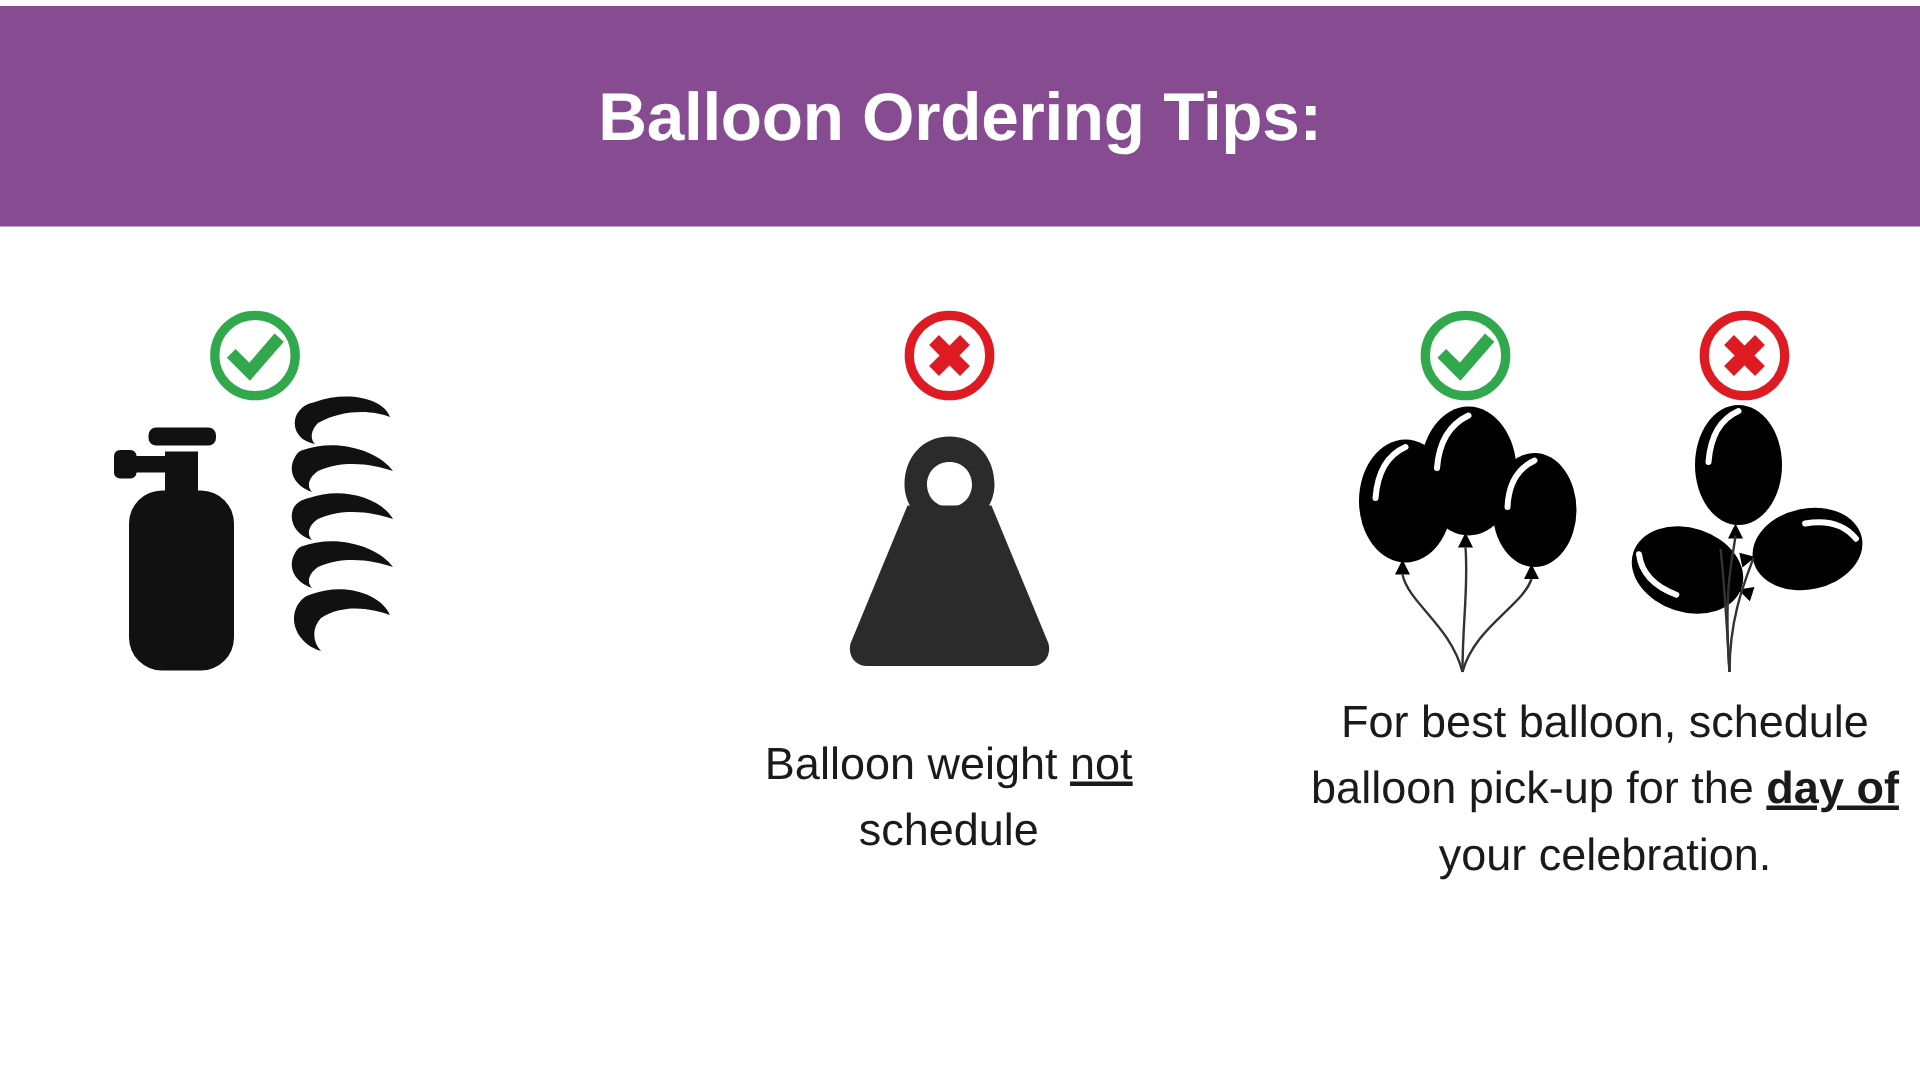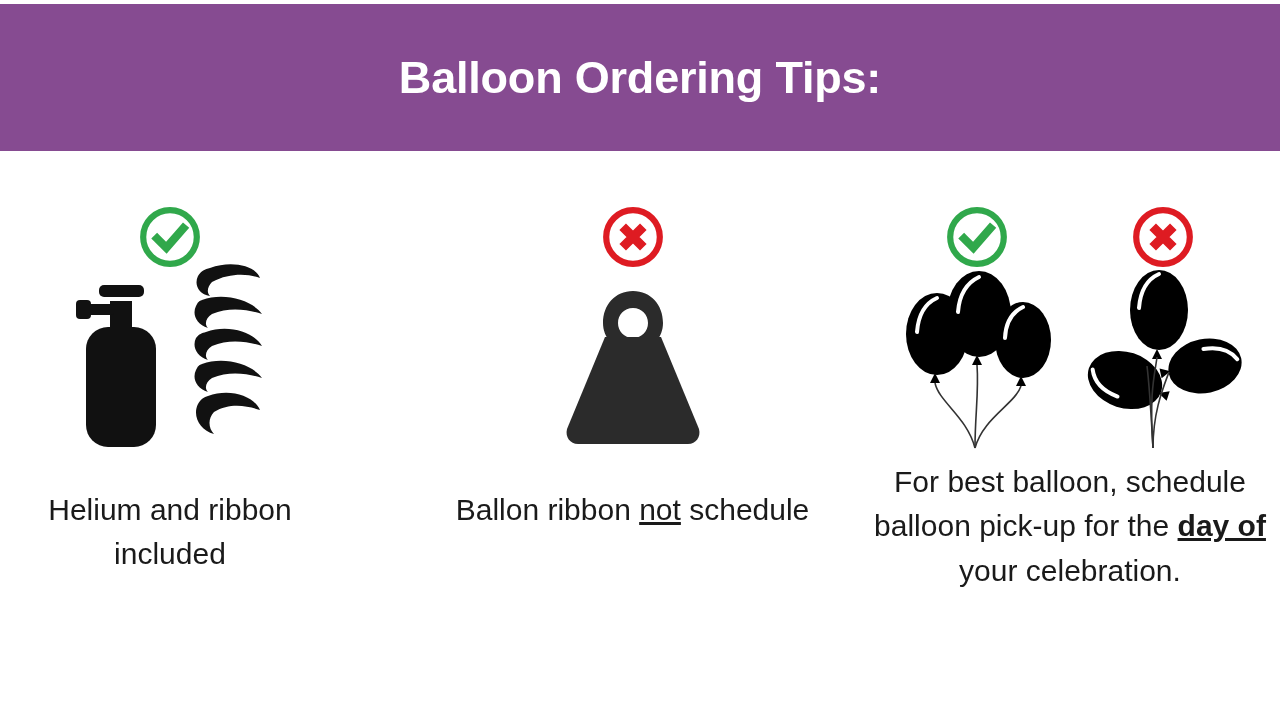--- a/index.html
+++ b/index.html
@@ -159,23 +159,20 @@
             <path d="M16 70 C38 62, 64 70, 72 84 C60 80, 40 76, 22 84
                      C16 88, 14 94, 18 98 C6 94, 2 84, 6 76 C9 72, 12 71, 16 70 Z"></path>
             <path d="M12 102 C34 94, 62 102, 72 116 C60 112, 40 108, 22 116
                      C16 120, 14 126, 18 130 C6 126, 2 116, 6 108 C8 104, 9 103, 12 102 Z"></path>
             <path d="M18 134 C40 126, 64 134, 70 148 C58 144, 40 140, 24 150
                      C18 156, 18 166, 24 172 C10 168, 2 154, 8 142 C11 137, 14 135, 18 134 Z"></path>
           </g>
         </svg>
       </div>
 
-      <div class="caption caption-1">
-        <span>Helium and ribbon included</span>
-      </div>
     </div>
 
     <div class="col col-2">
 
       <div class="status-row">
         <svg class="status-icon" viewBox="0 0 64 64">
           <circle cx="32" cy="32" r="26" fill="none" stroke="#DE1B22" stroke-width="6"></circle>
           <path d="M22 22 L42 42 M42 22 L22 42" fill="none" stroke="#DE1B22" stroke-width="9" stroke-linecap="butt"></path>
         </svg>
       </div>
@@ -189,21 +186,21 @@
                      M90 21 C99 21, 105 28, 105 36 C105 44, 99 51, 90 51
                      C81 51, 75 44, 75 36 C75 28, 81 21, 90 21 Z"></path>
 
             <path d="M62 50 L118 50 L156 142 C158 150, 153 157, 145 157
                      L35 157 C27 157, 22 150, 24 142 Z"></path>
           </g>
         </svg>
       </div>
 
       <div class="caption caption-2">
-        <span>Ballon ribbon </span><span class="u">not</span><span> schedule</span>
+        <span>Balloon weight </span><span class="u">not</span><span> schedule</span>
       </div>
     </div>
 
     <div class="col col-3">
 
       <div class="status-row dual">
         <svg class="status-icon" viewBox="0 0 64 64">
           <circle cx="32" cy="32" r="26" fill="none" stroke="#30A84B" stroke-width="6"></circle>
           <path d="M19.5 33.5 L28.5 42.5 L45 23.5" fill="none" stroke="#30A84B" stroke-width="8" stroke-linecap="square" stroke-linejoin="miter"></path>
         </svg>

